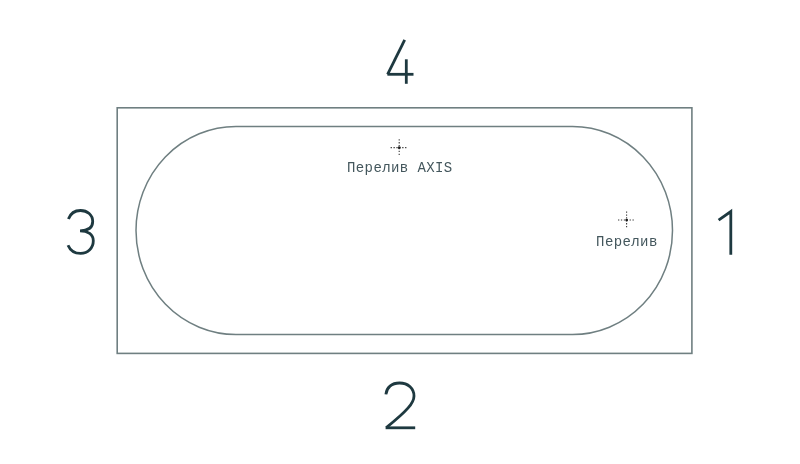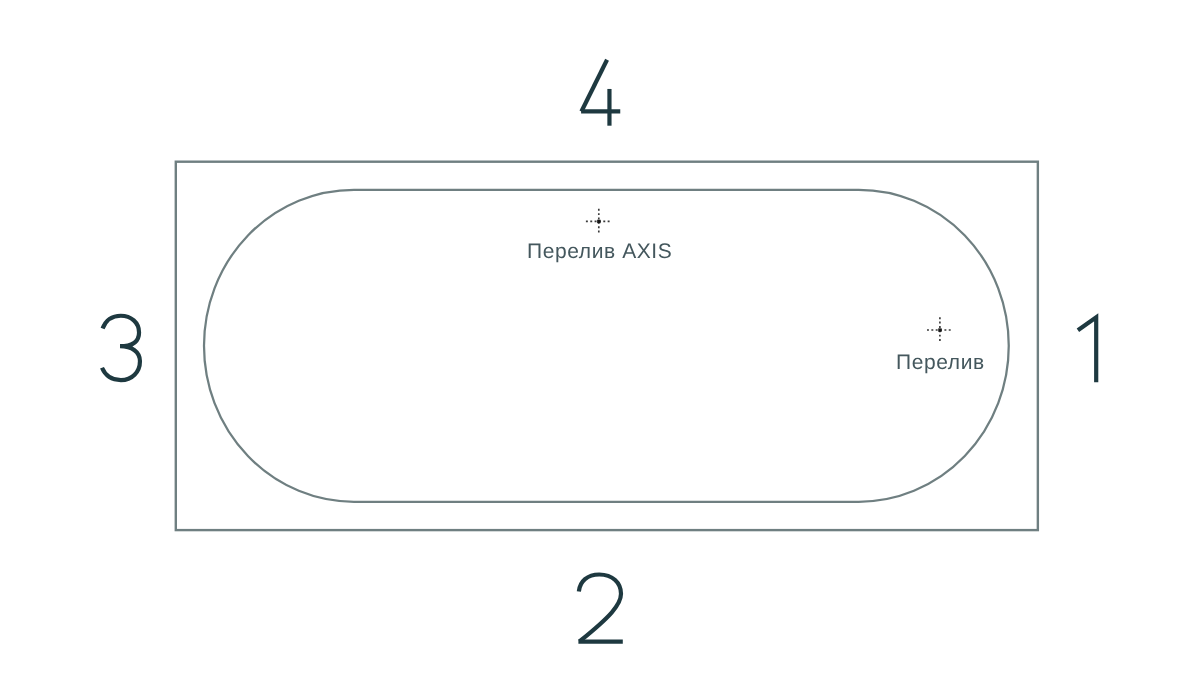--- a/index.html
+++ b/index.html
@@ -1,17 +1,17 @@
 <!DOCTYPE html>
 <html><head>
 <meta charset="utf-8">
 <style>
   html,body{margin:0;padding:0;background:#ffffff;}
   .page{position:relative;width:800px;height:464px;background:#ffffff;overflow:hidden;
-        font-family:Liberation Sans, sans-serif;}
+        font-family:Liberation Mono, monospace;}
 </style>
 </head>
 <body>
 
 <div class="page">
 <svg width="800" height="464" viewBox="0 0 800 464" xmlns="http://www.w3.org/2000/svg">
 
   <rect x="117.2" y="107.8" width="574.7" height="245.6" fill="none" stroke="#6f7f81" stroke-width="1.6"></rect>
 
   <rect x="136" y="126.5" width="536.5" height="208" rx="100" ry="104" fill="none" stroke="#6f7f81" stroke-width="1.5"></rect>

